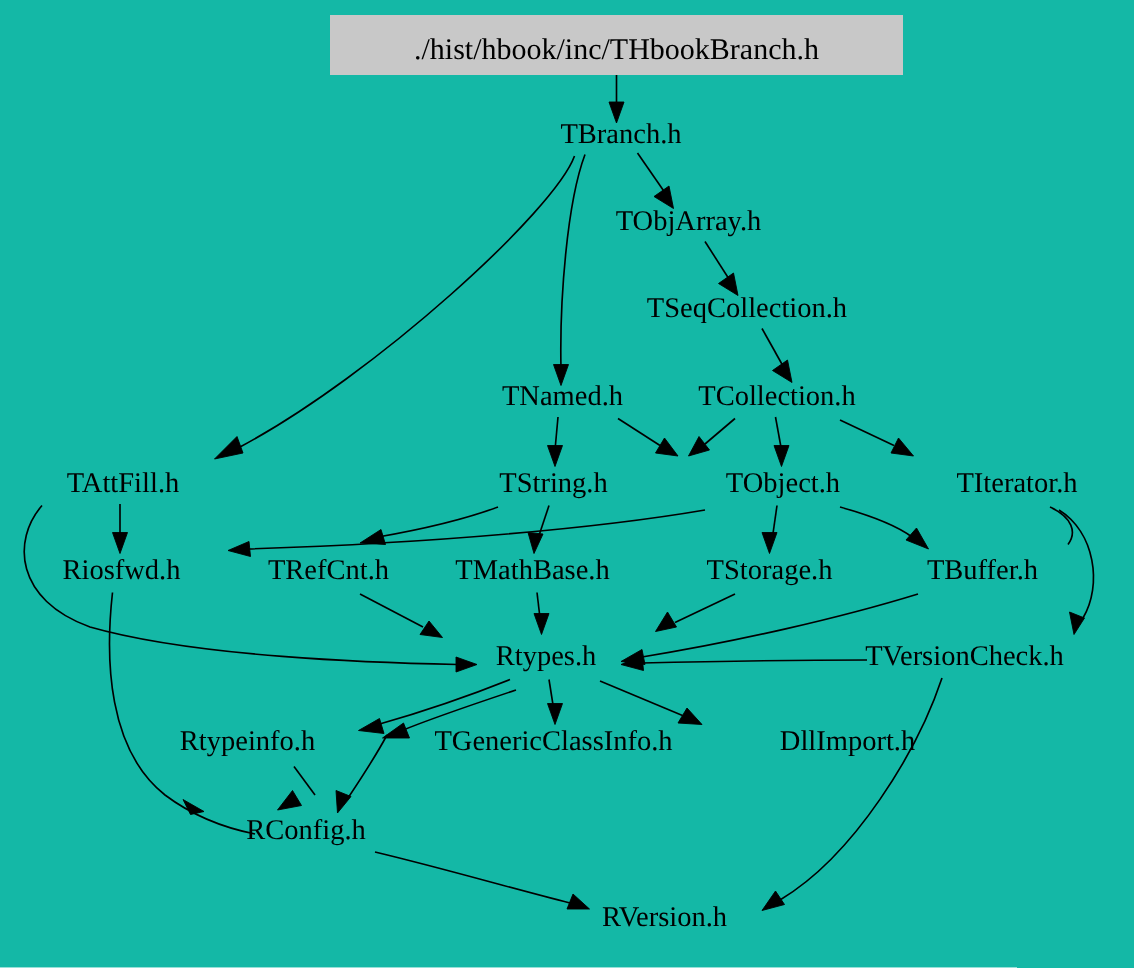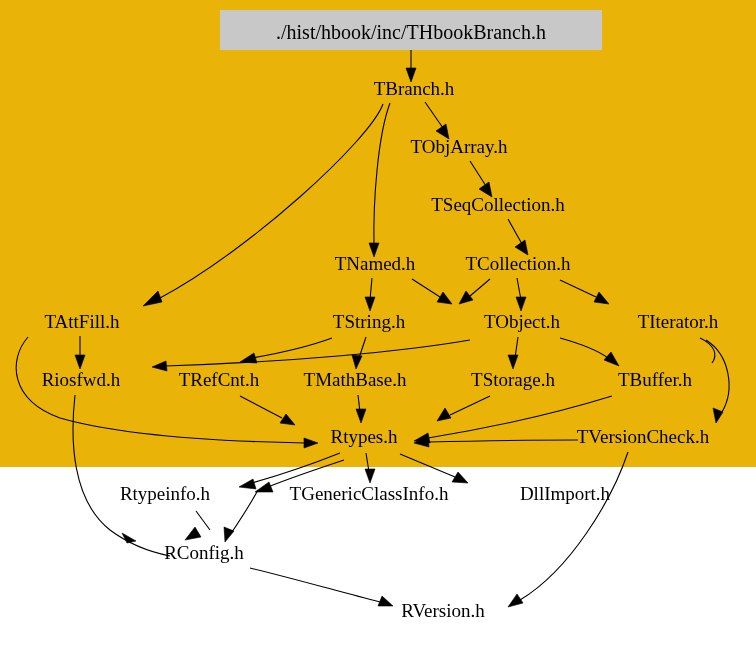--- a/index.html
+++ b/index.html
@@ -9,22 +9,22 @@
   }
   body {
     width: 756px;
     height: 645px;
     font-family: "Liberation Serif", "DejaVu Serif", serif;
     overflow: hidden;
   }
   #graph-root {
     position: relative;
     width: 756px;
-    height: 467px;
-    background: #eab308;
+    height: 645px;
+    background: #14b8a6;
   }
   svg#graph-canvas {
     position: absolute;
     top: 0;
     left: 0;
     width: 756px;
     height: 645px;
   }
   .node-label {
     font-family: "Liberation Serif", "DejaVu Serif", serif;

